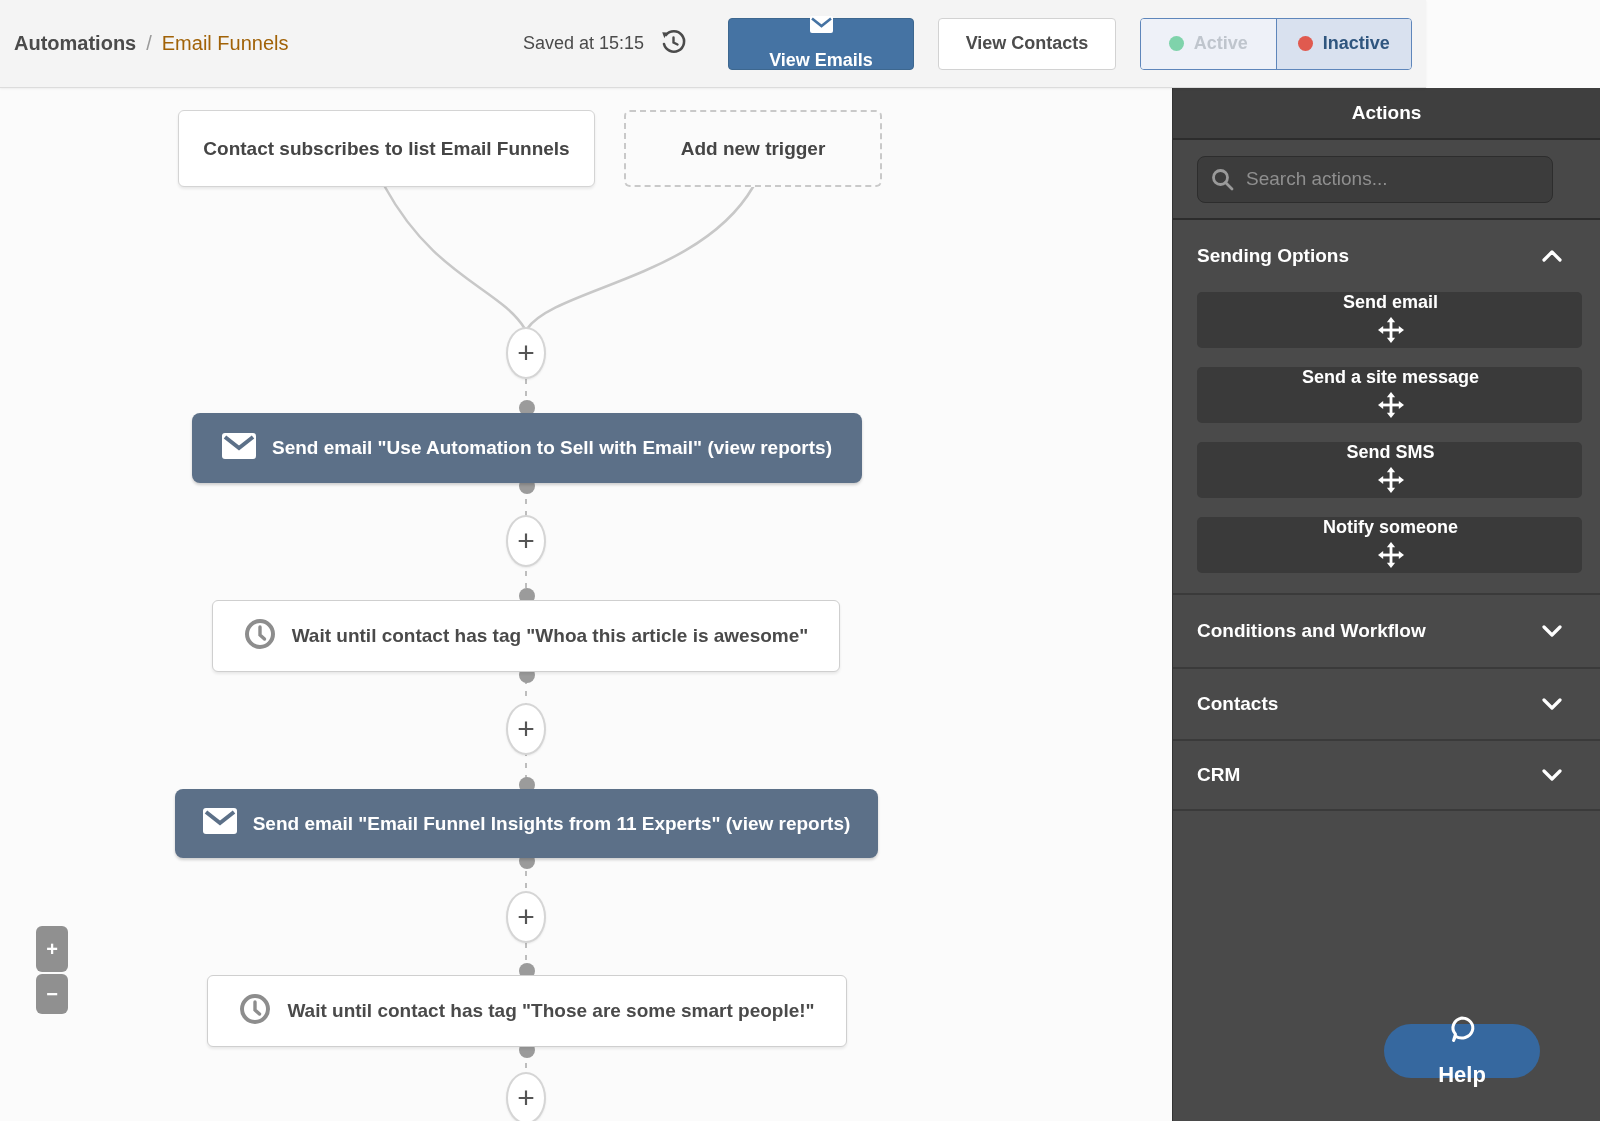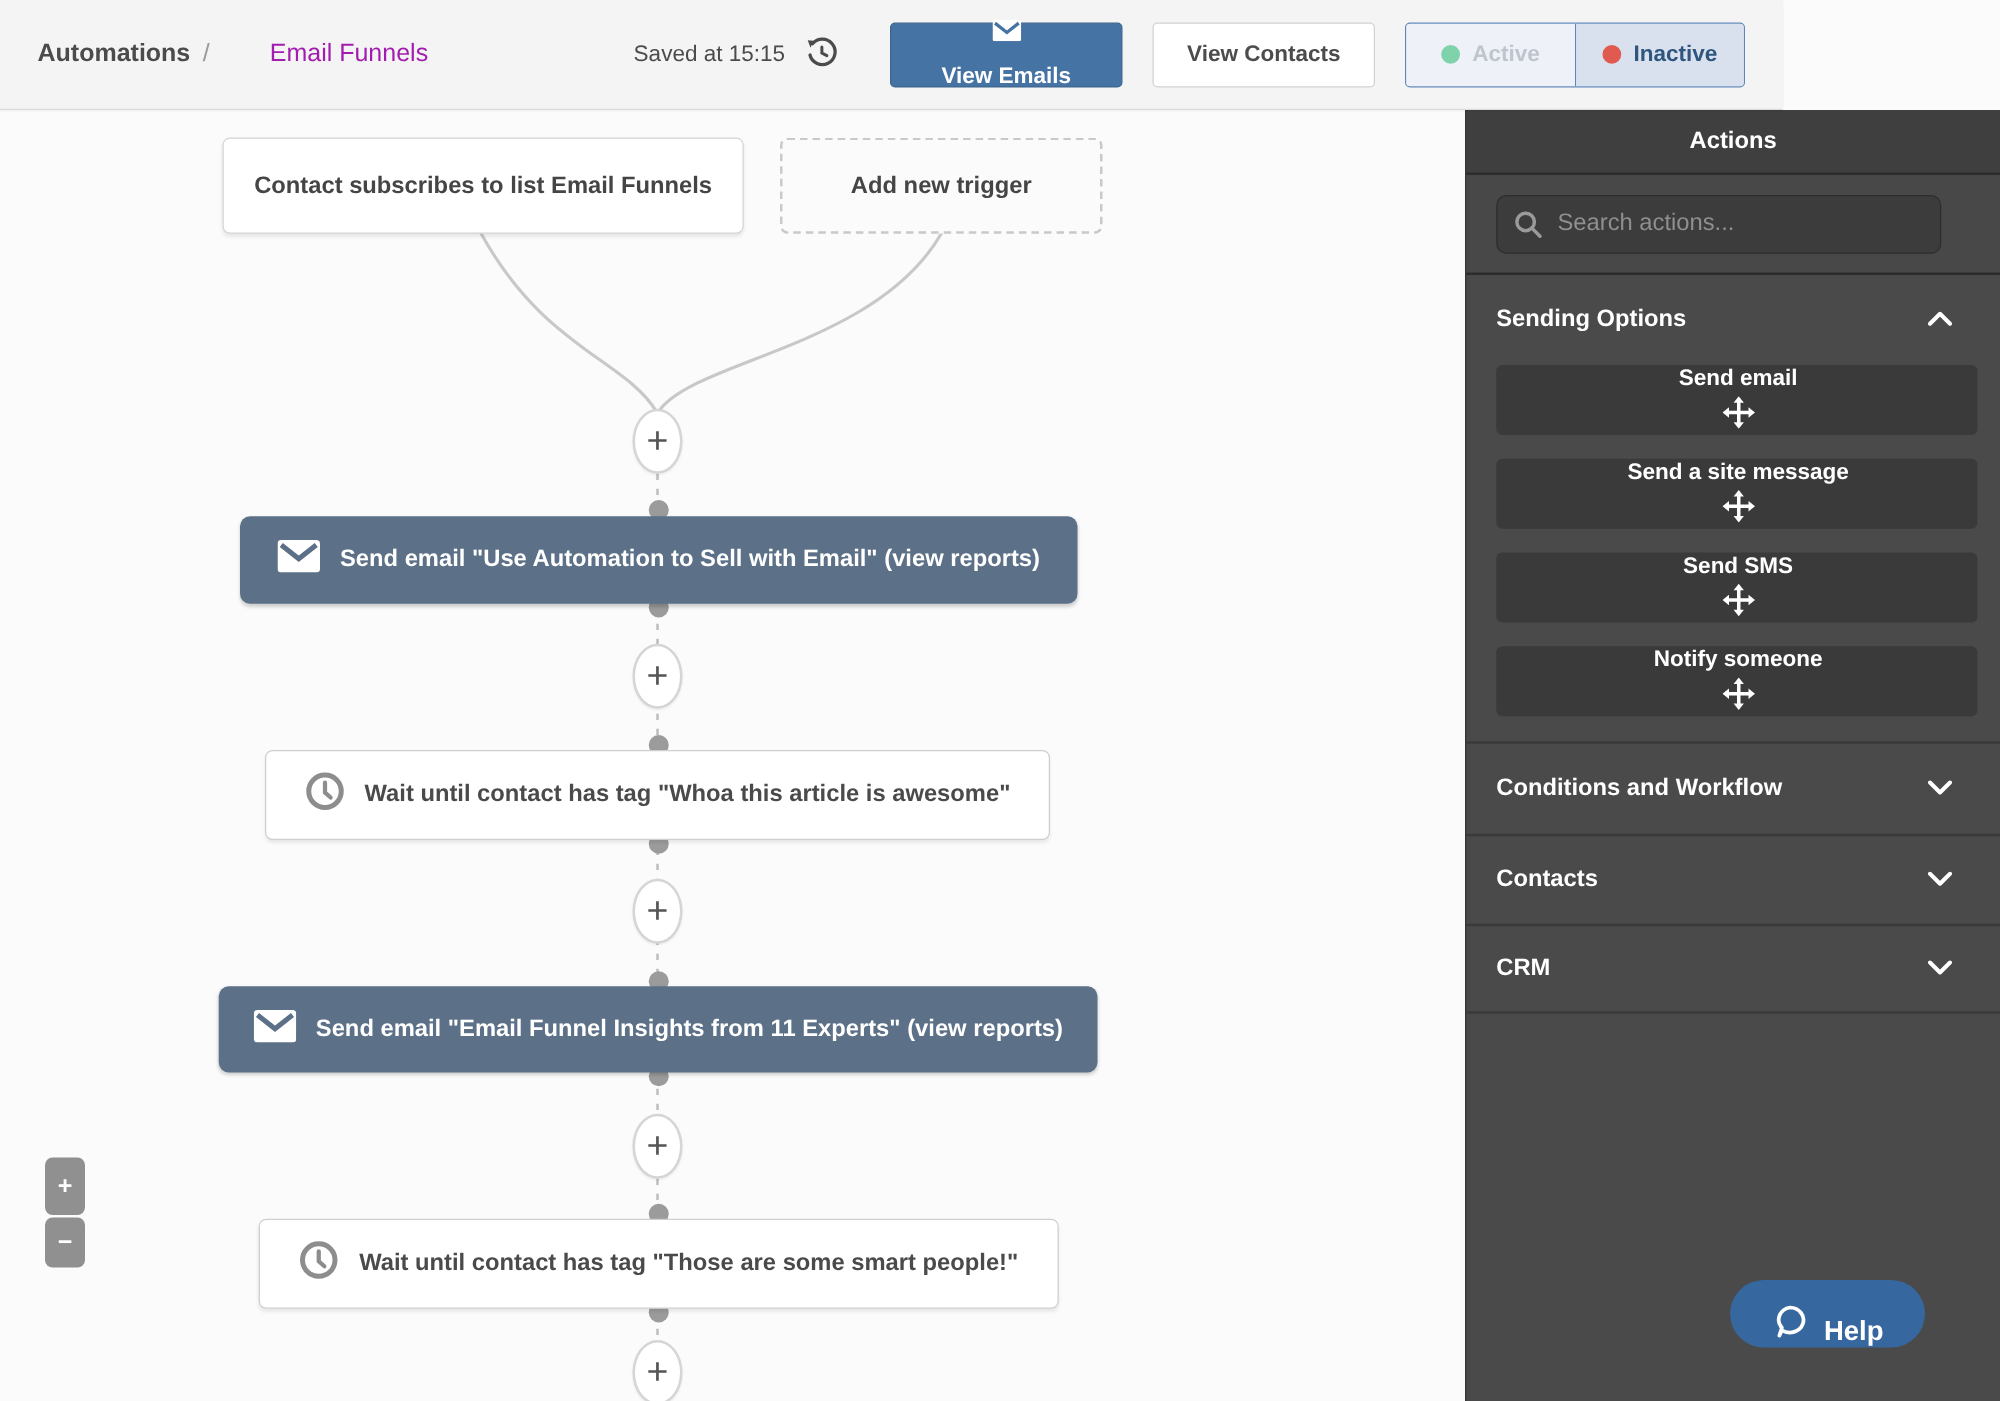--- a/index.html
+++ b/index.html
@@ -3,25 +3,25 @@
 <meta charset="utf-8">
 <style>
   * { margin:0; padding:0; box-sizing:border-box; }
   html,body { width:1600px; height:1121px; overflow:hidden;
     font-family:"Liberation Sans", sans-serif; background:#fbfbfb; }
 
   
   .topbar { position:absolute; left:0; top:0; width:1426px; height:88px;
     background:#f4f4f4; border-bottom:1px solid #dcdcdc;
     box-shadow:0 1px 2px rgba(0,0,0,.06); display:flex; align-items:center;
-    padding:0 30px; z-index:20; }
+    padding:0 14px; z-index:20; }
   .breadcrumb { display:flex; align-items:center; gap:10px; font-size:20px; }
   .crumb-parent { font-weight:bold; color:#4b4b4b; }
   .crumb-sep { color:#9a9a9a; }
-  .crumb-current { color:#a21caf;margin-left:38px; }
+  .crumb-current { color:#a16207; }
   .topbar-right { margin-left:auto; display:flex; align-items:center; }
   .saved { font-size:18px; color:#4b4b4b; margin-right:14px; }
   .history-btn { width:30px; height:30px; border:none; background:transparent;
     cursor:pointer; margin-right:40px; display:flex; align-items:center; justify-content:center; }
   .btn { height:52px; border-radius:4px; font-size:18px; font-weight:bold;
     display:flex; align-items:center; justify-content:center; cursor:pointer;flex-direction:column; }
   .btn-primary { width:186px; background:#4573a3; border:1px solid #3d678f;
     color:#fff; gap:12px; margin-right:24px; }
   .btn-secondary { width:178px; background:#ffffff; border:1px solid #d2d2d2;
     color:#4c4c4c; margin-right:24px; }
@@ -84,22 +84,22 @@
   .action-item { height:56px; background:#3a3a3a; border-radius:5px;
     display:flex; align-items:center; justify-content:space-between;
     padding:0 18px 0 20px; margin-bottom:19px; color:#fff; font-size:18px;
     font-weight:bold; cursor:grab;flex-direction:column; }
   .action-item:last-child { margin-bottom:0; }
   .sections-bottom-border { border-bottom:2px solid #3a3a3a; }
 
   
   .help-btn { position:absolute; right:60px; bottom:43px; width:156px; height:54px;
     background:#36689f; border:none; border-radius:27px; color:#fff; font-size:22px;
-    font-weight:bold; display:flex; align-items:flex-end; justify-content:center;
-    gap:12px; cursor:pointer; z-index:30; font-family:"Liberation Sans", sans-serif; }
+    font-weight:bold; display:flex; align-items:center; justify-content:center;
+    gap:12px; cursor:pointer; z-index:30; font-family:"Liberation Sans", sans-serif;flex-direction:column; }
 </style>
 </head>
 <body>
 
 <div class="topbar">
   <div class="breadcrumb">
     <span class="crumb-parent">Automations</span>
     <span class="crumb-sep">/</span>
     <span class="crumb-current">Email Funnels</span>
   </div>

